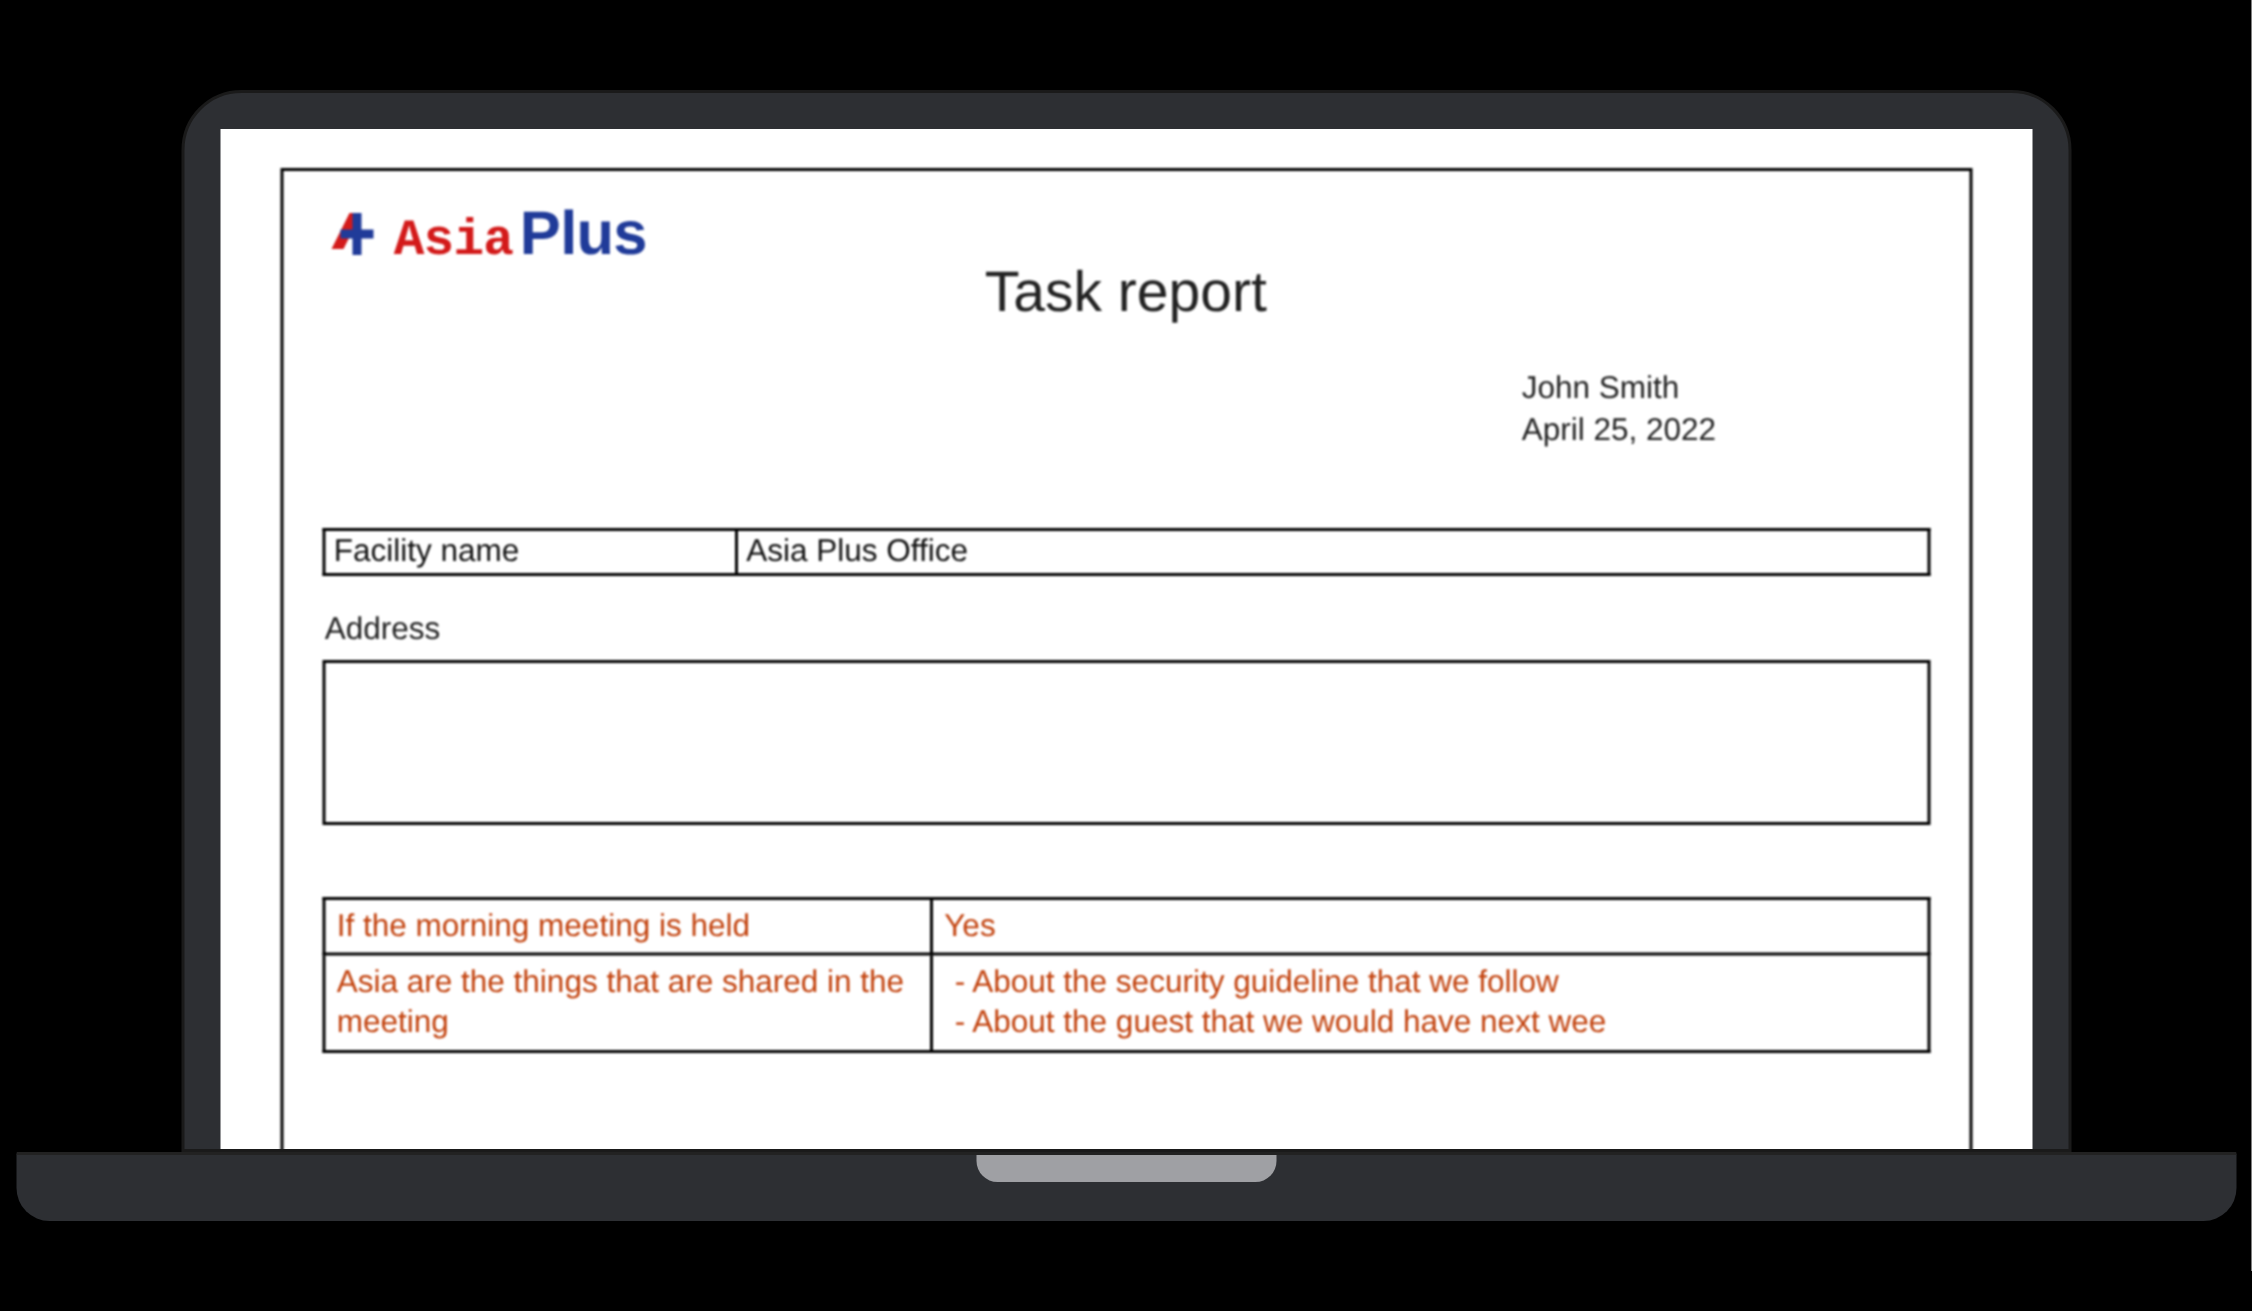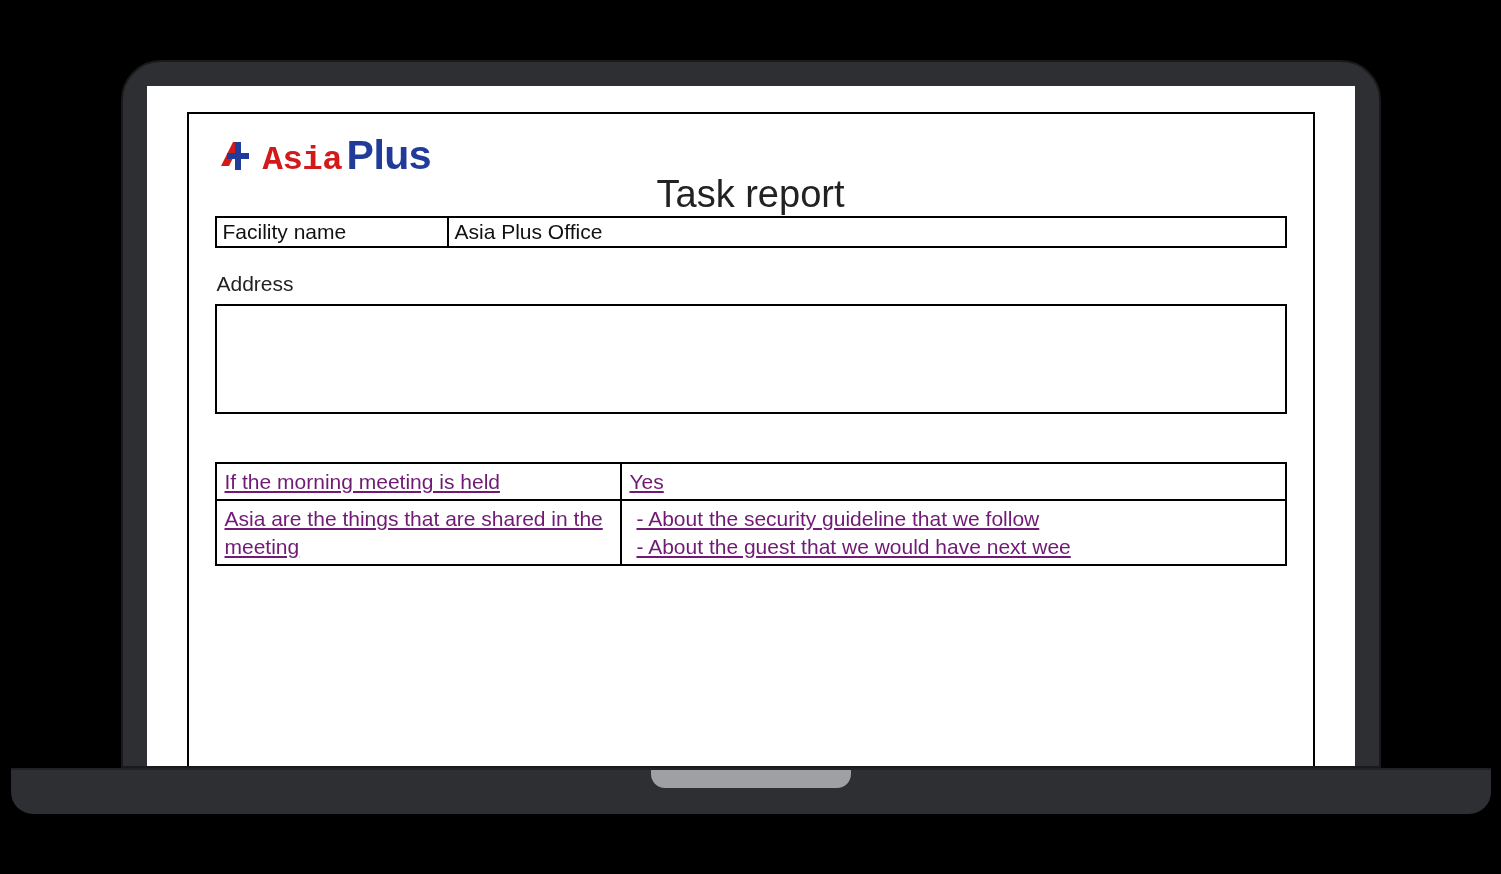--- a/index.html
+++ b/index.html
@@ -84,20 +84,21 @@
     color: #203b99;
     letter-spacing: -0.5px;
   }
 
   .title {
     text-align: center;
     font-size: 38px;
     font-weight: 400;
     color: #222;
     margin-top: -10px;
+    margin-bottom: 28px;
   }
 
   .meta {
     text-align: left;
     font-size: 21px;
     color: #222;
     line-height: 1.35;
     margin-left: 800px;
     margin-bottom: 50px;
   }
@@ -108,21 +109,21 @@
     margin-bottom: 24px;
   }
   table.info td {
     border: 2px solid #000;
     padding: 2px 6px;
     font-size: 21px;
     color: #111;
     vertical-align: top;
   }
   table.info td.label {
-    width: 232px;
+    width: 275px;
   }
 
   .comment-label {
     font-size: 21px;
     color: #222;
     margin-bottom: 8px;
     padding-left: 2px;
   }
   .comment-box {
     width: 100%;
@@ -132,24 +133,23 @@
   }
 
   table.qa {
     width: 100%;
     border-collapse: collapse;
   }
   table.qa td {
     border: 2px solid #000;
     padding: 4px 8px;
     font-size: 21px;
-    color: #701a75;
+    color: #c2410c;
     vertical-align: top;
     line-height: 1.3;
-    text-decoration: underline;
   }
   table.qa td.q {
     width: 405px;
   }
 </style>
 </head>
 <body>
 
 <div class="laptop">
   <div class="laptop-screen-frame">
@@ -165,20 +165,24 @@
               <rect x="12" y="17" width="22" height="6" fill="#203b99"></rect>
             </svg>
             <span>
               <span class="logo-text-asia">Asia</span>
               <span class="logo-text-plus">Plus</span>
             </span>
           </div>
 
           <div class="title">Task report</div>
 
+          <div class="meta">
+            <div>John Smith</div>
+            <div>April 25, 2022</div>
+          </div>
 
           <table class="info">
             <tbody>
                 <tr>
               <td class="label">Facility name</td>
               <td>Asia Plus Office</td>
             </tr>
           </tbody>
             </table>
 

